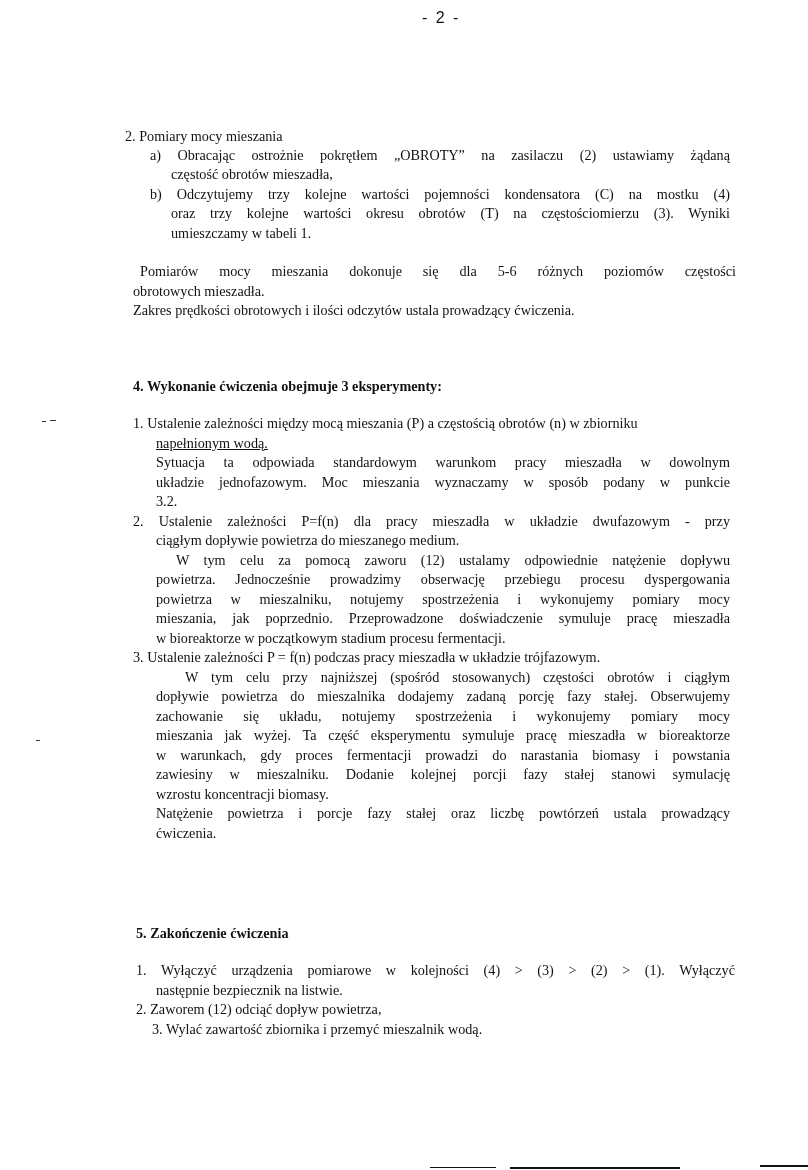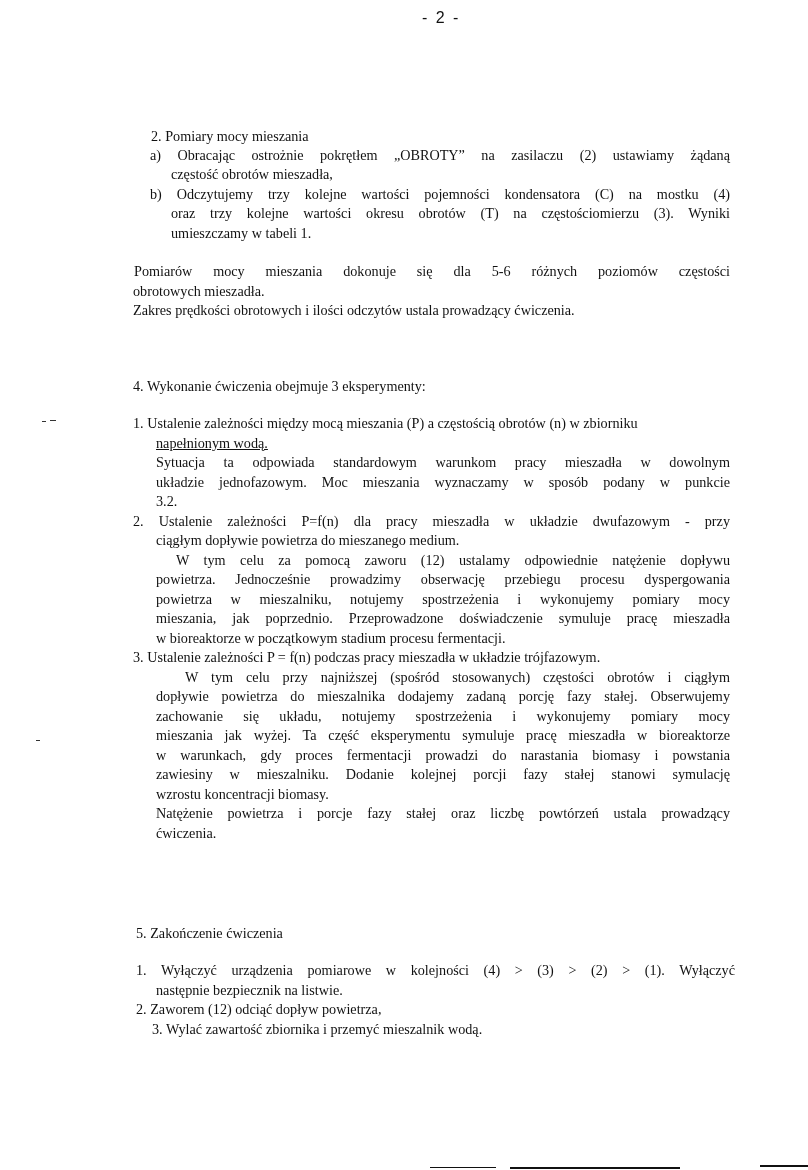--- a/index.html
+++ b/index.html
@@ -1,38 +1,38 @@
 <!DOCTYPE html>
 <html><head>
 <meta charset="utf-8">
 <style>
   html, body { margin: 0; padding: 0; background: #ffffff; }
   body { width: 808px; height: 1170px; position: relative; overflow: hidden;
          font-family: "Liberation Serif", serif; color: #111; font-size: 14.2px; }
   .line { position: absolute; white-space: nowrap; line-height: 19px; }
   .just { text-align: justify; text-align-last: justify; white-space: normal; }
-  .bold { font-weight: normal; }
+  .bold { font-weight: bold; }
   .pagenum { left: 422px; top: 8px; font-family: "Liberation Sans", sans-serif; font-size: 16px; letter-spacing: 2px; }
   .mark { position: absolute; height: 1px; background: #333; }
   .footline { position: absolute; height: 2px; background: #111; }
 </style>
 </head>
 <body>
 
 <div class="line pagenum">- 2 -</div>
 
 <div>
-  <div class="line" style="left:151px;top:127px;">2. Pomiary mocy mieszania</div>
+  <div class="line" style="left:125px;top:127px;">2. Pomiary mocy mieszania</div>
   <div class="line just" style="left:150px;top:146px;width:580px;">a) Obracając ostrożnie pokrętłem „OBROTY” na zasilaczu (2) ustawiamy żądaną</div>
   <div class="line" style="left:171px;top:165px;">częstość obrotów mieszadła,</div>
   <div class="line just" style="left:150px;top:185px;width:580px;">b) Odczytujemy trzy kolejne wartości pojemności kondensatora (C) na mostku (4)</div>
   <div class="line just" style="left:171px;top:204px;width:559px;">oraz trzy kolejne wartości okresu obrotów (T) na częstościomierzu (3). Wyniki</div>
   <div class="line" style="left:171px;top:224px;">umieszczamy w tabeli 1.</div>
 
-  <div class="line just" style="left:134px;top:262px;width:596px;">Pomiarów mocy mieszania dokonuje się dla 5-6 różnych poziomów częstości</div>
+  <div class="line just" style="left:140px;top:262px;width:596px;">Pomiarów mocy mieszania dokonuje się dla 5-6 różnych poziomów częstości</div>
   <div class="line" style="left:133px;top:282px;">obrotowych mieszadła.</div>
   <div class="line" style="left:133px;top:301px;">Zakres prędkości obrotowych i ilości odczytów ustala prowadzący ćwiczenia.</div>
 </div>
 
 <div>
   <div class="line bold" style="left:133px;top:377px;">4. Wykonanie ćwiczenia obejmuje 3 eksperymenty:</div>
 
   <div class="line" style="left:133px;top:414px;">1. Ustalenie zależności między mocą mieszania (P) a częstością obrotów (n) w zbiorniku</div>
   <div class="line" style="left:156px;top:434px;text-decoration:underline;">napełnionym wodą.</div>
   <div class="line just" style="left:156px;top:453px;width:574px;">Sytuacja ta odpowiada standardowym warunkom pracy mieszadła w dowolnym</div>

